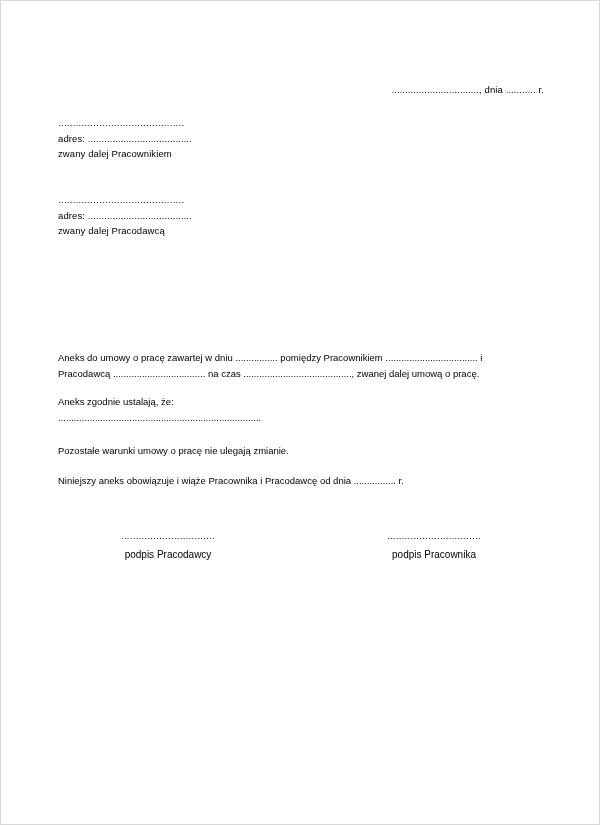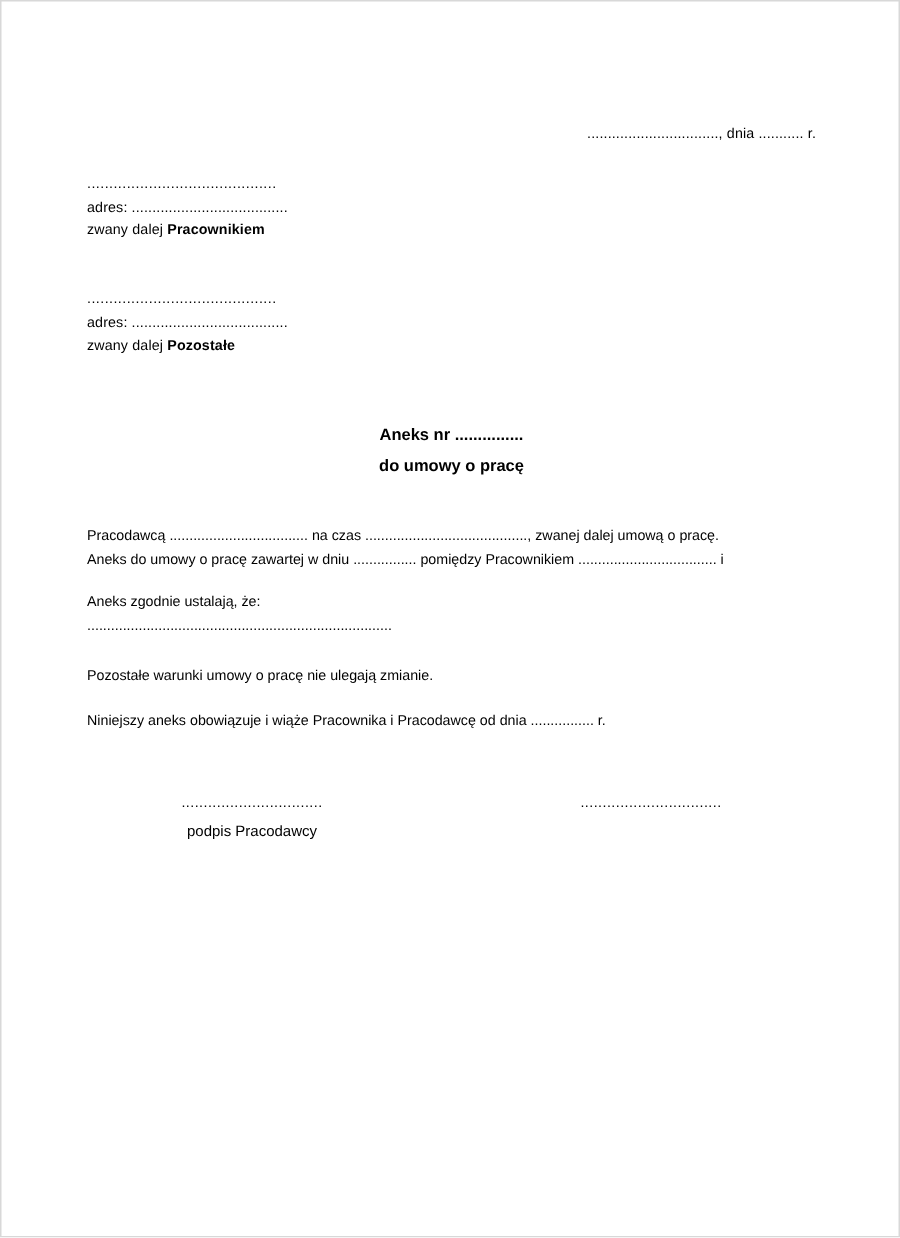--- a/index.html
+++ b/index.html
@@ -47,21 +47,21 @@
   .party-block .dots-row {
     letter-spacing: 0.3px;
   }
   .party-block .addr {
     letter-spacing: 0.1px;
   }
   .party-block .called {
     letter-spacing: 0.1px;
   }
   .party-block .called b {
-    font-weight: bold;
+    font-weight: normal;
     margin-top: 31px;
   }
 
   .title {
     position: absolute;
     left: 0;
     width: 486px;
     top: 264px;
     text-align: center;
     font-size: 11px;
@@ -119,46 +119,43 @@
 
     <div class="party-block employee">
       <div class="dots-row">...........................................</div>
       <div class="addr">adres: ......................................</div>
       <div class="called"><span>zwany dalej </span><b>Pracownikiem</b></div>
     </div>
 
     <div class="party-block employer">
       <div class="dots-row">...........................................</div>
       <div class="addr">adres: ......................................</div>
-      <div class="called"><span>zwany dalej </span><b>Pozostałe</b></div>
+      <div class="called"><span>zwany dalej </span><b>Pracodawcą</b></div>
     </div>
 
-    <div class="title">
-      <span class="l1">Aneks nr ...............</span>
-      <span class="l2">do umowy o pracę</span>
-    </div>
 
     <div class="body-text p1">
+      <span class="ln">Aneks  do  umowy  o  pracę  zawartej  w  dniu  ................  pomiędzy  Pracownikiem  ...................................  i</span>
       <span class="ln">Pracodawcą ................................... na czas ........................................., zwanej dalej umową o pracę.</span>
-      <span class="ln">Aneks  do  umowy  o  pracę  zawartej  w  dniu  ................  pomiędzy  Pracownikiem  ...................................  i</span>
     </div>
 
     <div class="body-text p2">
       <span class="ln">Aneks zgodnie ustalają, że:</span>
       <span class="ln">.............................................................................</span>
     </div>
 
     <div class="body-text p4">Niniejszy aneks obowiązuje i wiąże Pracownika i Pracodawcę od dnia ................ r.</div>
 
     <div class="body-text p3">Pozostałe warunki umowy o pracę nie ulegają zmianie.</div>
 
     <div class="signatures">
       <div class="sig left">
         <span class="dots">................................</span>
         <span class="caption">podpis Pracodawcy</span>
       </div>
       <div class="sig right">
         <span class="dots">................................</span>
+        <span class="caption">podpis Pracownika</span>
       </div>
     </div>
 
   </div>
 </div>
 
 </body></html>

